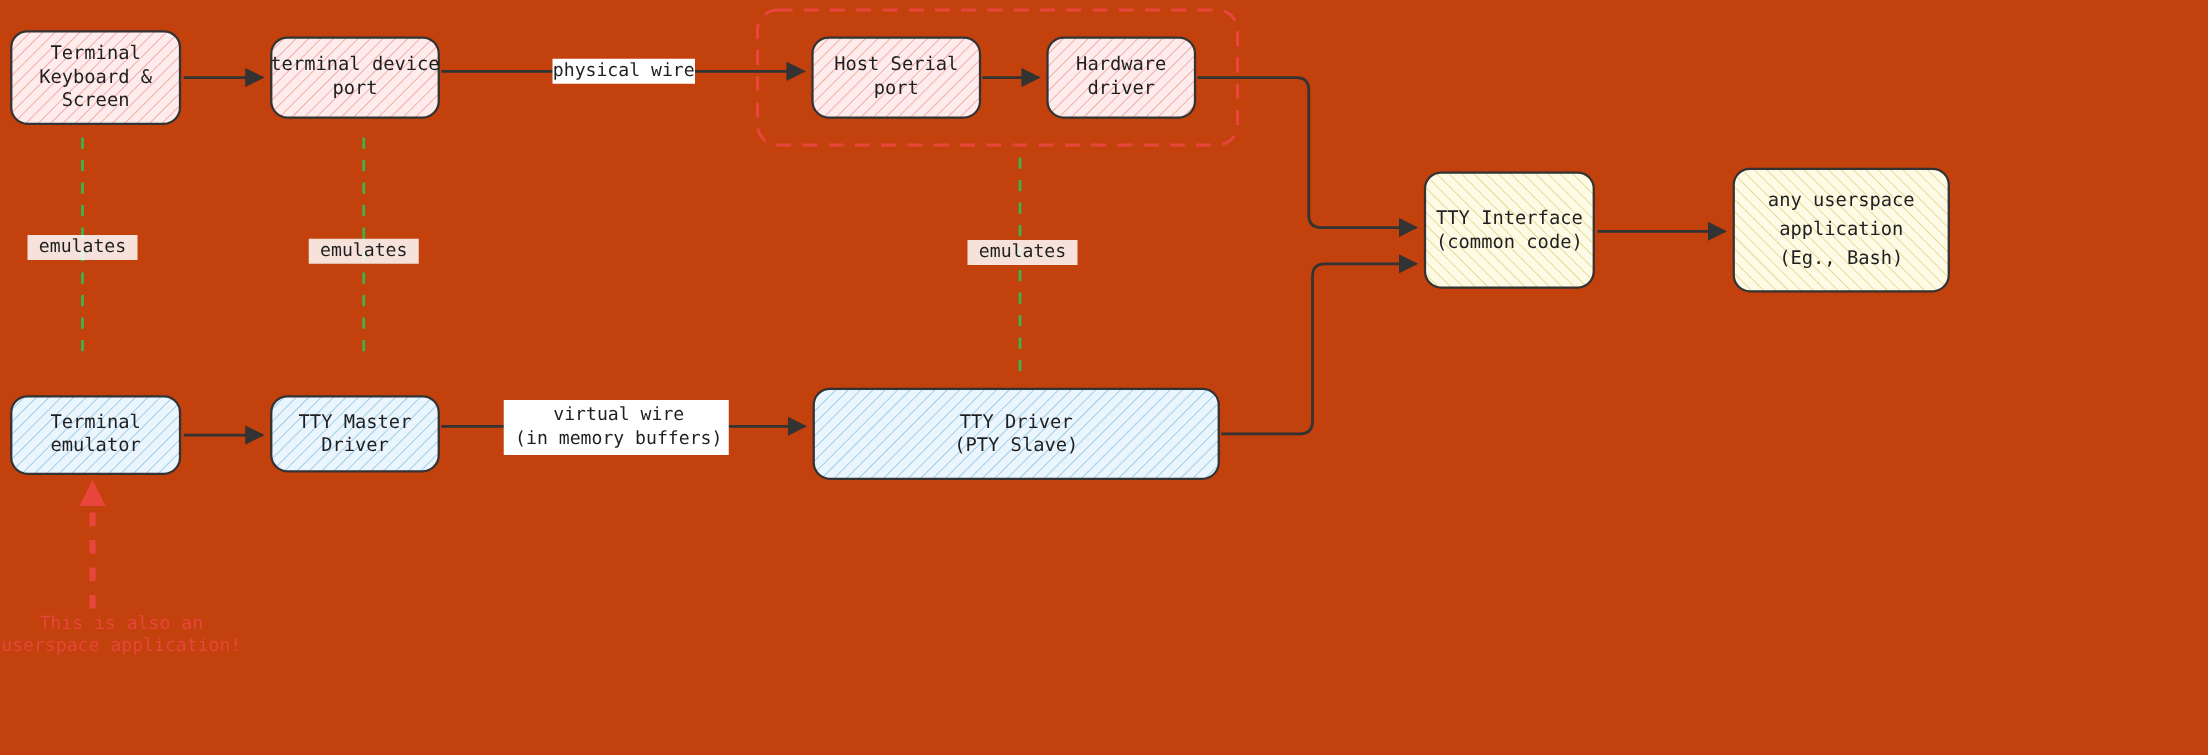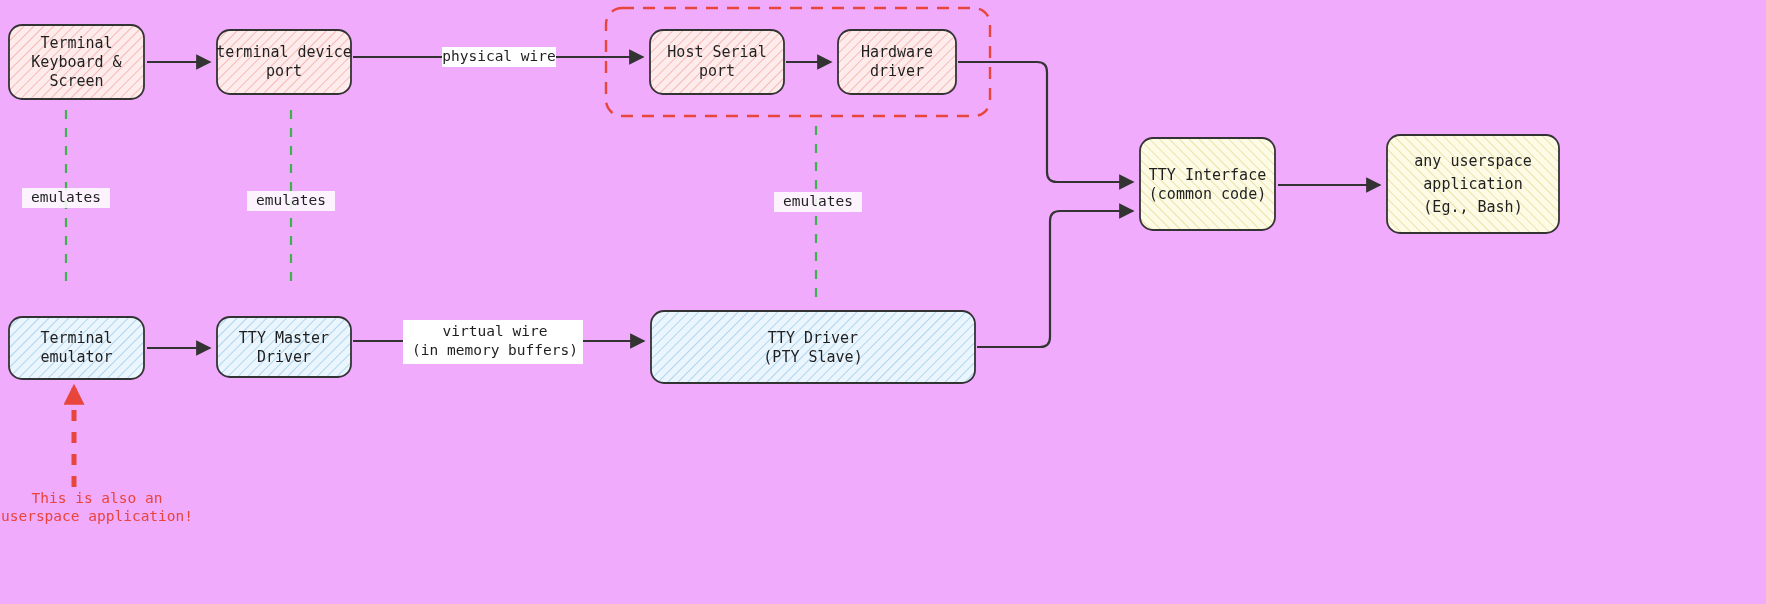--- a/index.html
+++ b/index.html
@@ -10,21 +10,21 @@
   body {
     width: 1766px;
     height: 604px;
     overflow: hidden;
     font-family: "DejaVu Sans Mono", "Liberation Mono", monospace;
   }
   #canvas {
     position: relative;
     width: 1766px;
     height: 604px;
-    background: #f0abfc;
+    background: #c2410c;
   }
   svg#diagram {
     position: absolute;
     left: 0;
     top: 0;
     width: 1766px;
     height: 604px;
   }
   .node-label {
     font-family: "DejaVu Sans Mono", "Liberation Mono", monospace;

